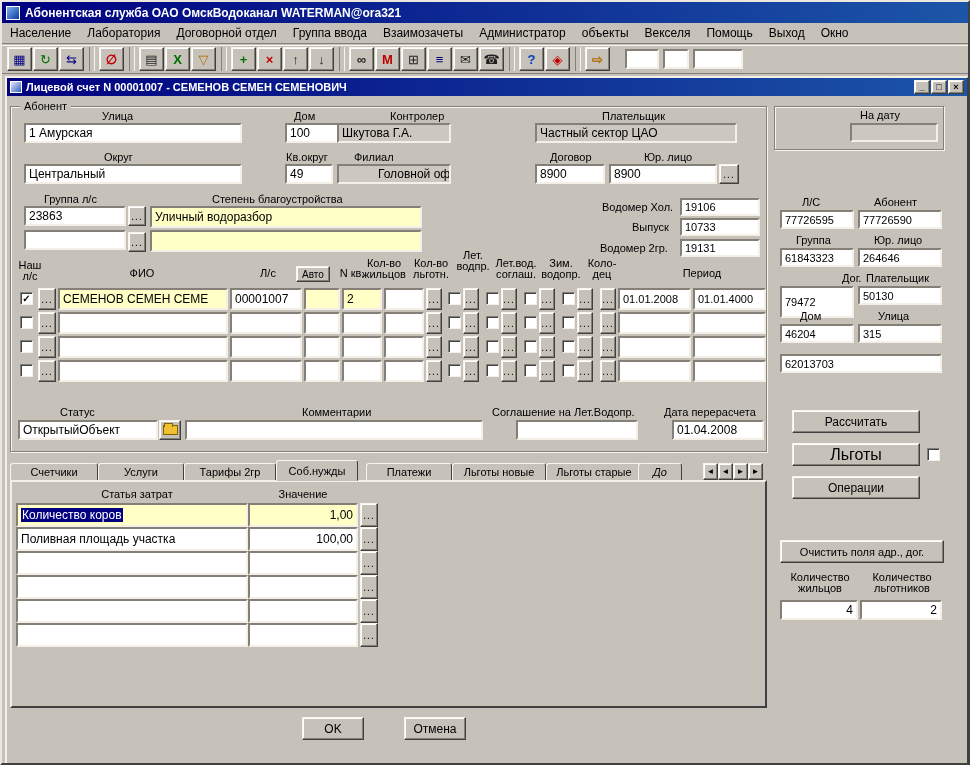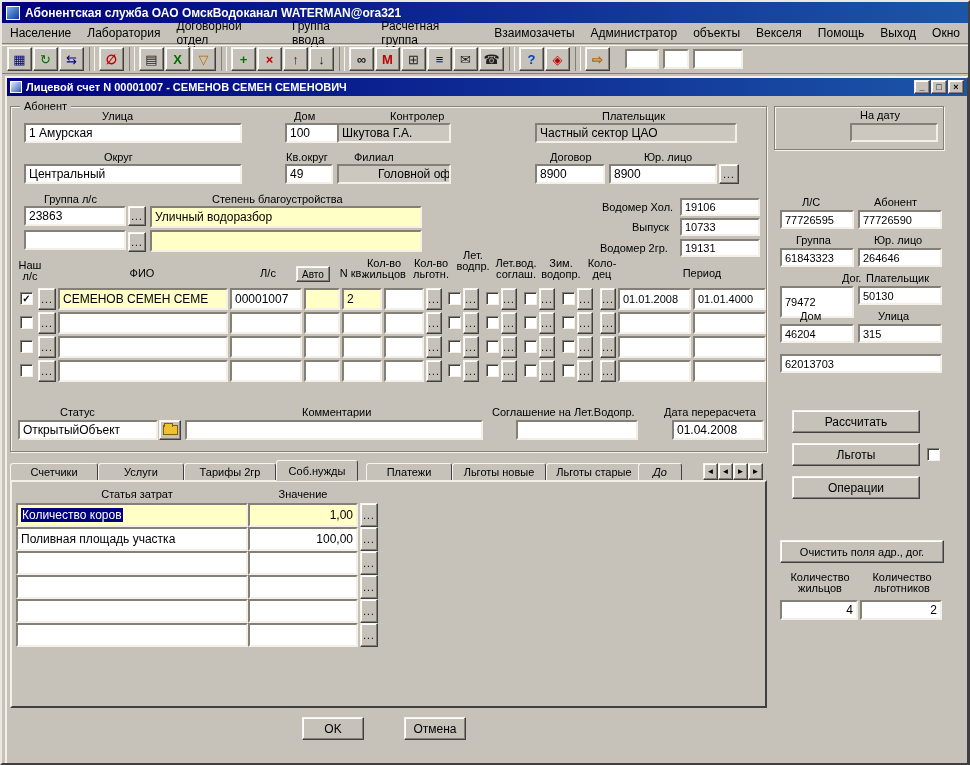--- a/index.html
+++ b/index.html
@@ -70,21 +70,20 @@
   <div id="titlebar">
     <span class="appicon"></span>
     <span class="title">Абонентская служба ОАО ОмскВодоканал WATERMAN@ora321</span>
   </div>
 
   <div id="menubar">
     <span class="menu-item">Население</span>
     <span class="menu-item">Лаборатория</span>
     <span class="menu-item">Договорной отдел</span>
     <span class="menu-item">Группа ввода</span>
-    <span class="menu-item">Расчетная группа</span>
     <span class="menu-item">Взаимозачеты</span>
     <span class="menu-item">Администратор</span>
     <span class="menu-item">объекты</span>
     <span class="menu-item">Векселя</span>
     <span class="menu-item">Помощь</span>
     <span class="menu-item">Выход</span>
     <span class="menu-item">Окно</span>
   </div>
 
   <div id="toolbar">
@@ -338,21 +337,21 @@
   <span class="lbl" style="left:864px;top:270px;">Плательщик</span>
   <div class="field small" style="left:778px;top:284px;width:74px;height:32px;">79472</div>
   <div class="field small" style="left:856px;top:284px;width:84px;height:19px;">50130</div>
   <span class="lbl" style="left:798px;top:308px;">Дом</span>
   <span class="lbl" style="left:876px;top:308px;">Улица</span>
   <div class="field small" style="left:778px;top:322px;width:74px;height:19px;">46204</div>
   <div class="field small" style="left:856px;top:322px;width:84px;height:19px;">315</div>
   <div class="field small" style="left:778px;top:352px;width:162px;height:19px;">62013703</div>
 
   <div class="btn abs" style="left:790px;top:408px;width:128px;height:23px;font-size:12px;">Рассчитать</div>
-  <div class="btn abs" style="left:790px;top:441px;width:128px;height:23px;font-size:12px;">Льготы</div>
+  <div class="btn abs" style="left:790px;top:441px;width:128px;height:23px;font-size:16px;">Льготы</div>
   <span class="checkbox" style="left:925px;top:446px;"></span>
   <div class="btn abs" style="left:790px;top:474px;width:128px;height:23px;font-size:12px;">Операции</div>
   <div class="btn abs" style="left:778px;top:538px;width:164px;height:23px;font-size:11px;">Очистить поля адр., дог.</div>
 
   <div class="lbl2" style="left:778px;top:570px;width:80px;">Количество
 жильцов</div>
   <div class="lbl2" style="left:860px;top:570px;width:80px;">Количество
 льготников</div>
   <div class="field right" style="left:778px;top:598px;width:78px;height:20px;">4</div>
   <div class="field right" style="left:858px;top:598px;width:82px;height:20px;">2</div>

